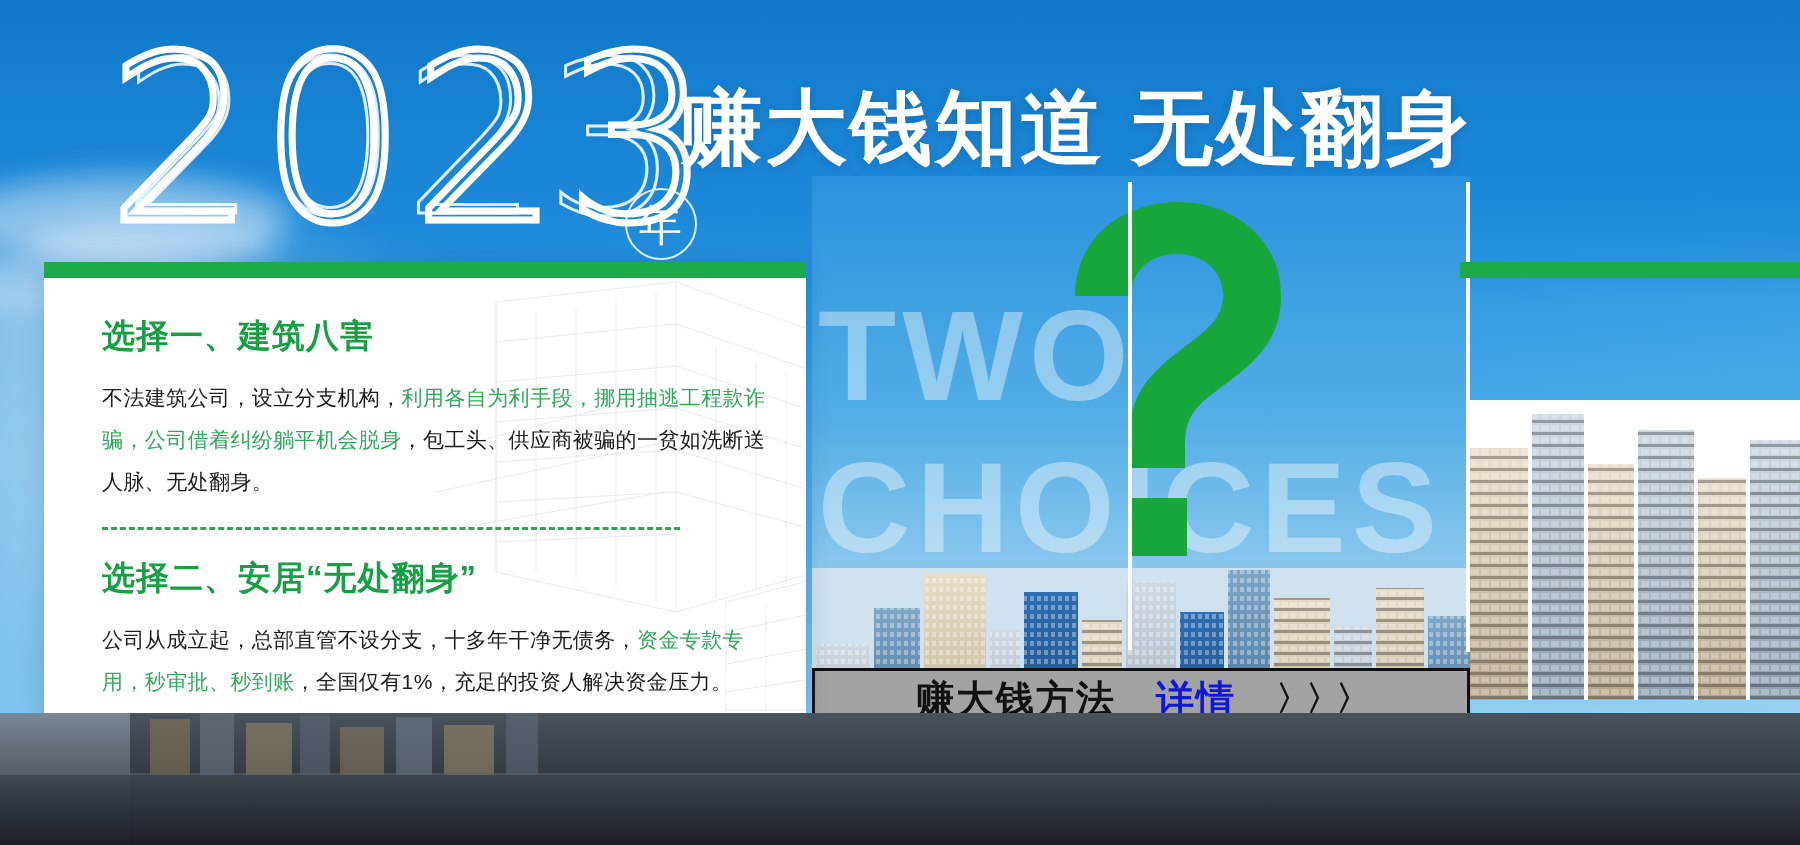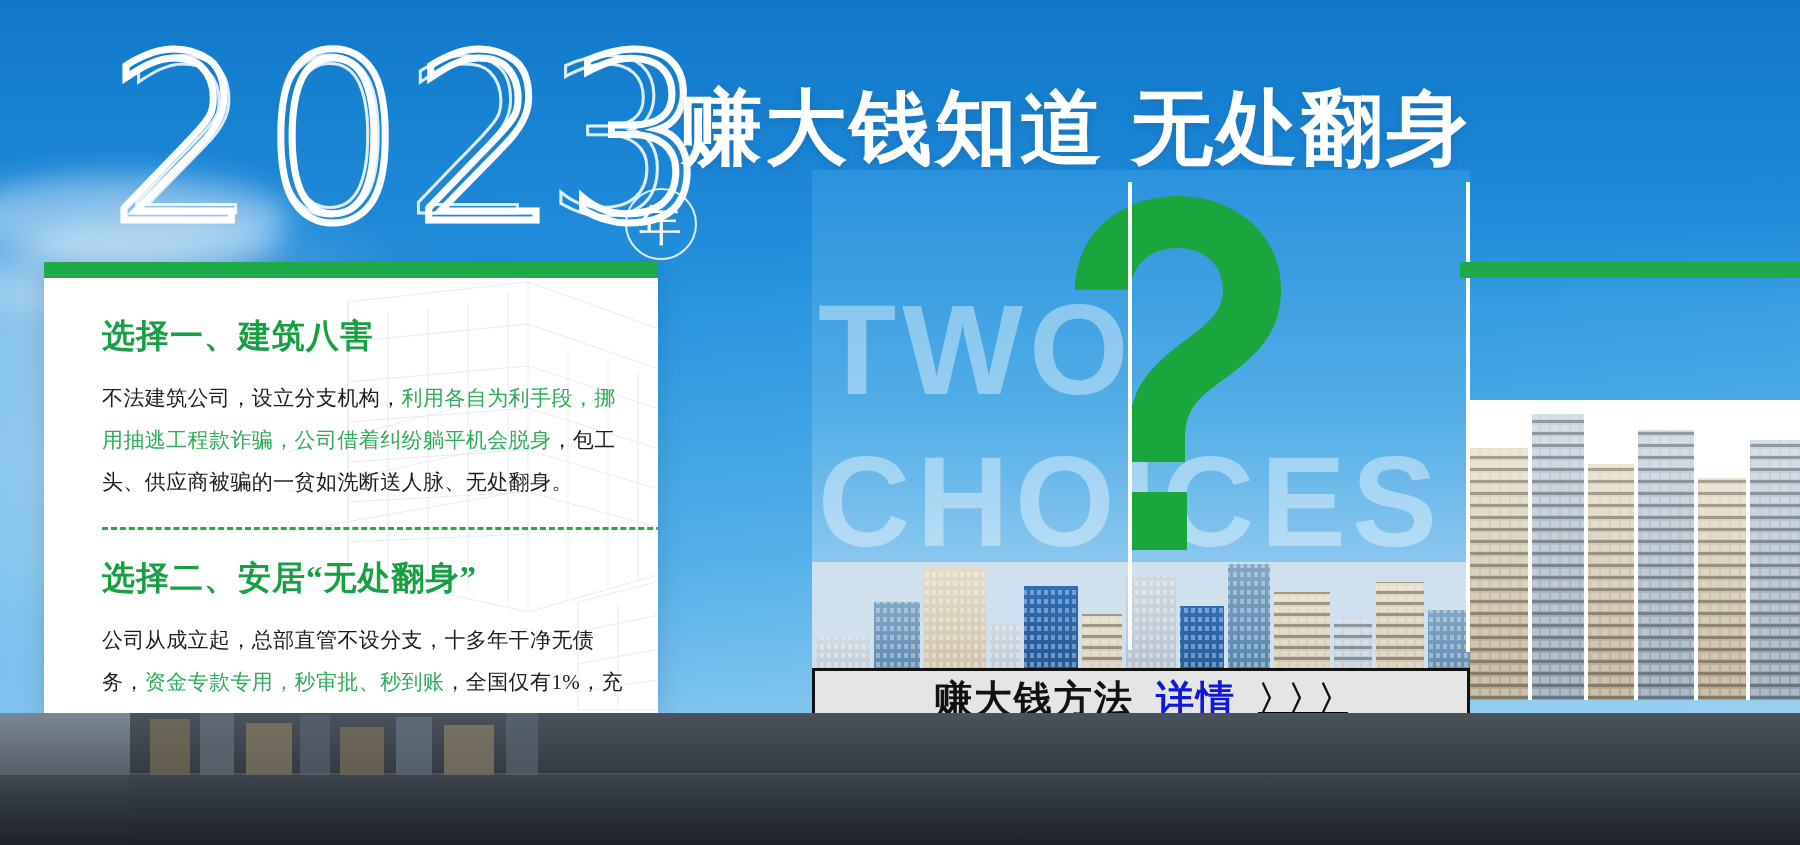--- a/index.html
+++ b/index.html
@@ -98,21 +98,21 @@
     background: #ffffff;
   }
   .rule-frame-right {
     position: absolute; left: 1466px; top: 182px;
     width: 4px; height: 470px; background: #ffffff;
   }
 
   
   .right-panel {
     position: absolute;
-    left: 812px; top: 170px;
+    left: 812px; top: 176px;
     width: 658px; height: 606px;
     overflow: hidden;
   }
   .rp-sky {
     position: absolute; inset: 0;
     background: linear-gradient(180deg, #2a92dd 0%, #53aee6 40%, #a8d5f2 78%, #cfe7f7 100%);
   }
   
   .wm {
     position: absolute;
@@ -134,48 +134,46 @@
   }
   .qm-shape {
     position: absolute; left: 243px; top: 24px;
   }
 
   
   .cta {
     position: absolute;
     left: 812px; top: 668px;
     width: 658px; height: 62px;
-    background: #e5e5e5;
+    background: #a3a3a3;
     border: 3px solid #111111;
     display: flex;
     align-items: center;
     justify-content: center;
-    gap: 22px;
-    text-decoration: underline;
+    gap: 40px;
   }
   .cta-main {
     font-size: 38px; font-weight: 700; color: #111111; letter-spacing: 2px;
   }
   .cta-link {
     font-size: 38px; font-weight: 700; color: #1018d8; letter-spacing: 2px;
   }
   .cta-arrows {
     font-size: 34px; font-weight: 700; color: #111111;
     letter-spacing: -4px;
   }
 
   
   .card {
     position: absolute;
     left: 44px; top: 262px;
-    width: 614px; height: 452px;
+    width: 762px; height: 452px;
     background: #ffffff;
     box-shadow: 0 6px 24px rgba(0,40,80,0.18);
     overflow: hidden;
-    font-family: Liberation Serif, serif;
   }
   .card-top-bar {
     position: absolute; left: 0; top: 0;
     width: 100%; height: 16px;
     background: #1faa4a;
   }
   
   .blueprint {
     position: absolute; right: -40px; top: 10px;
     width: 420px; height: 440px;

